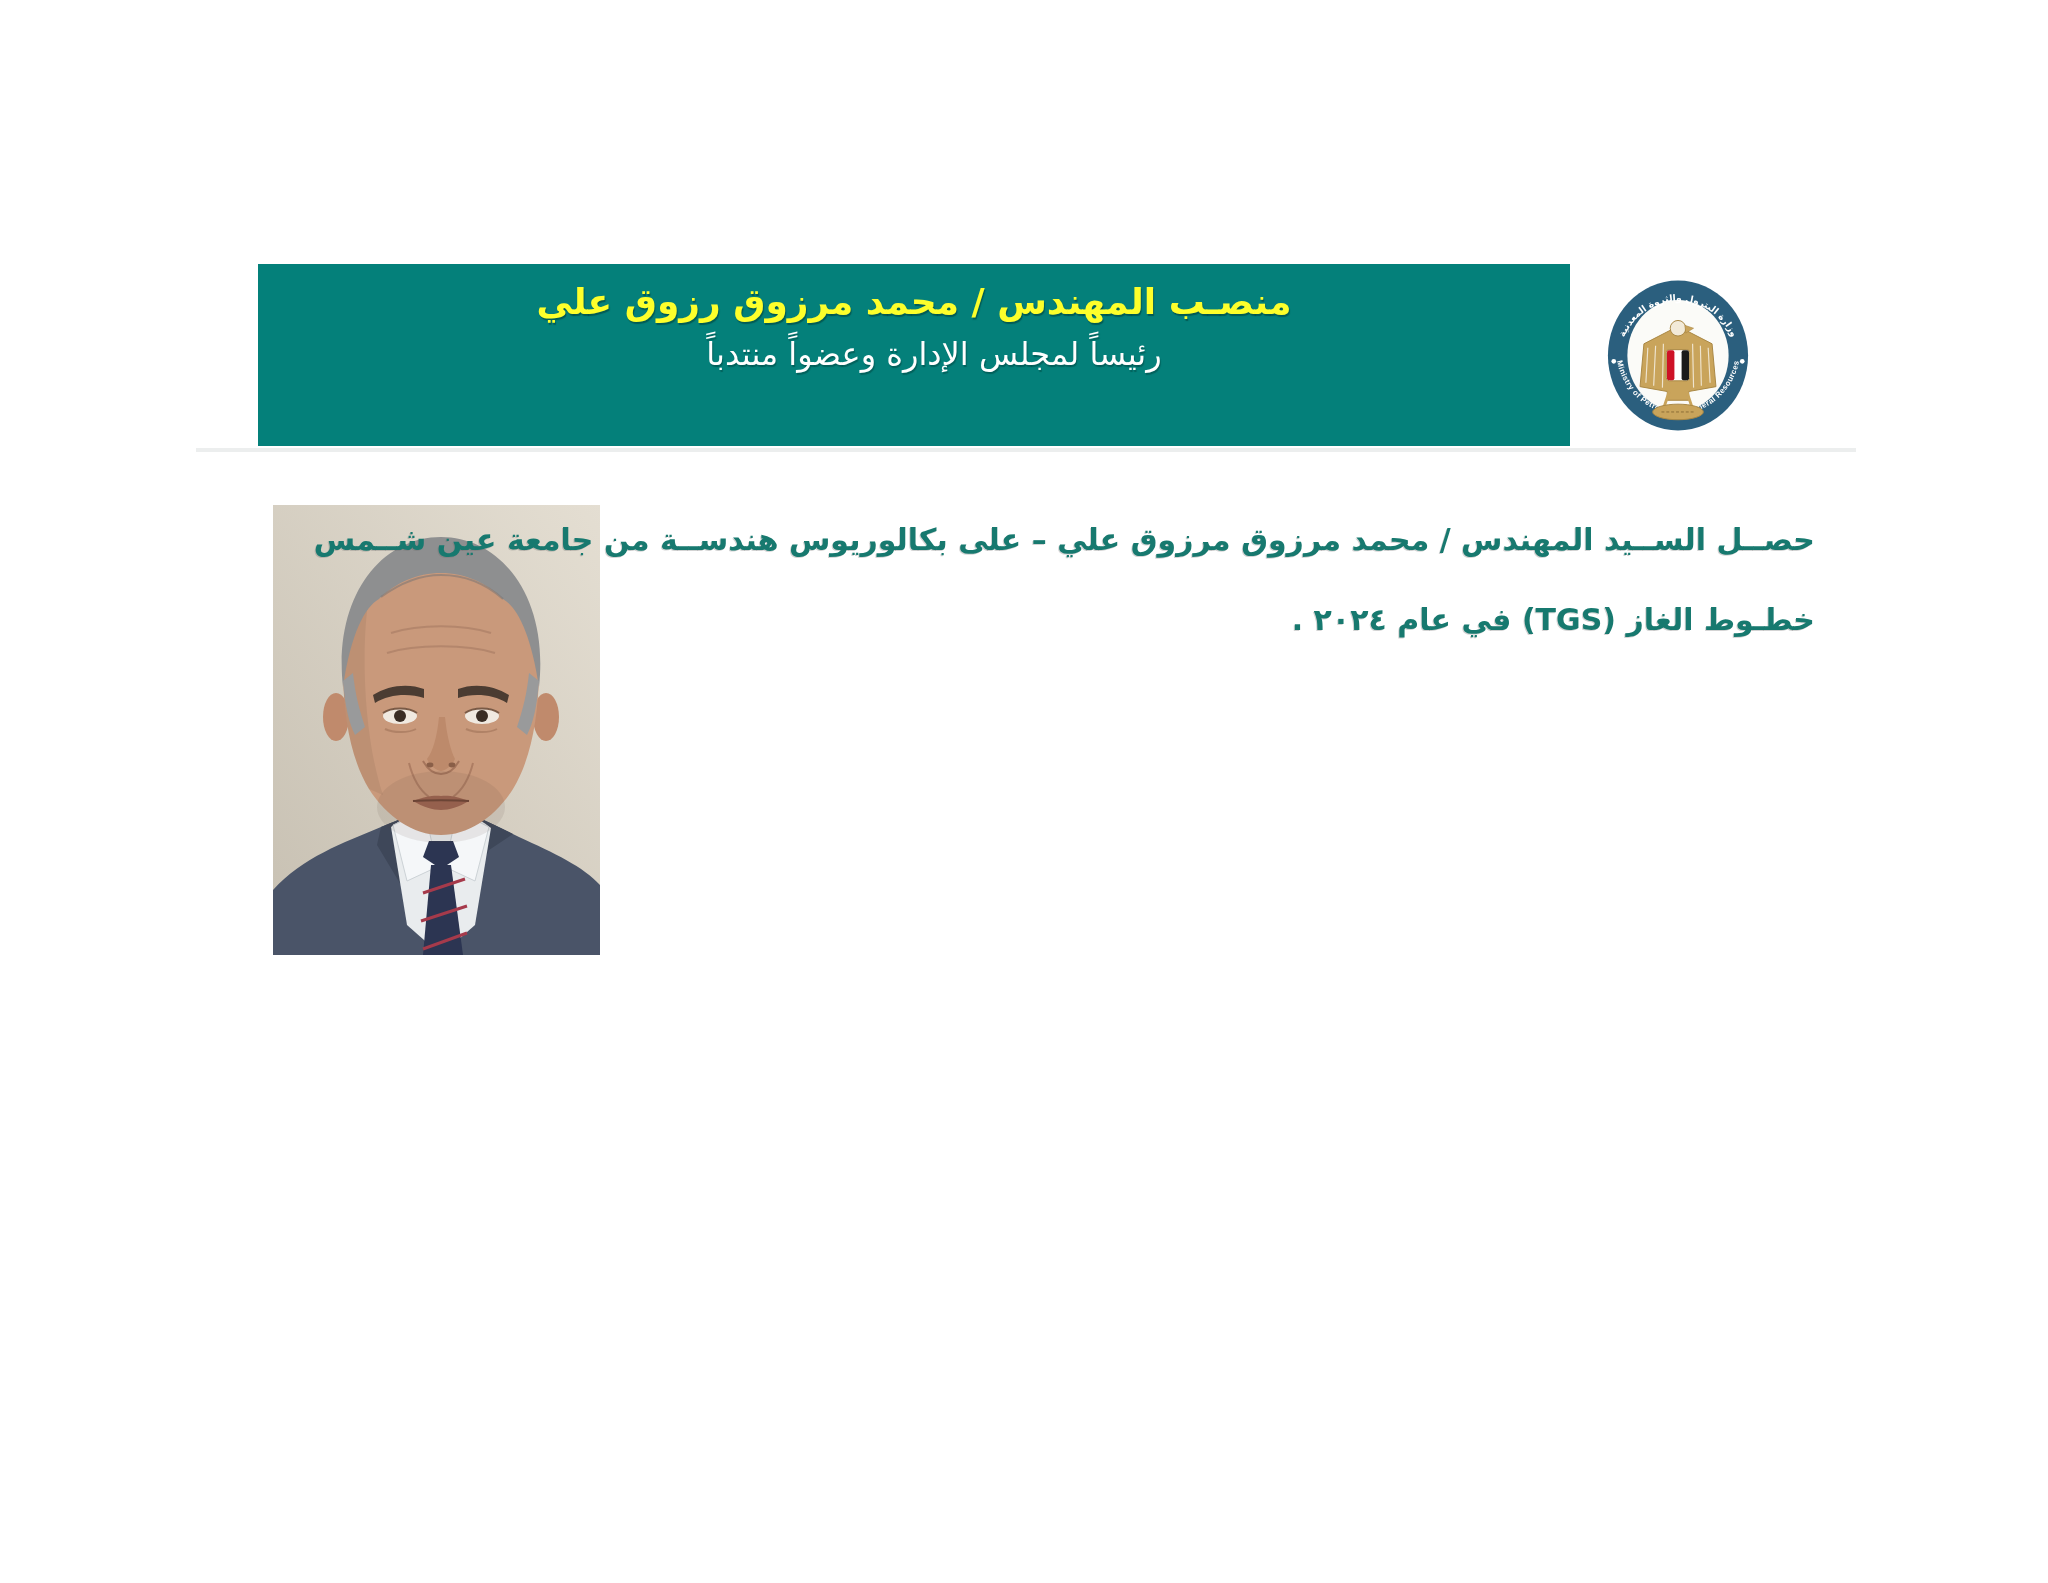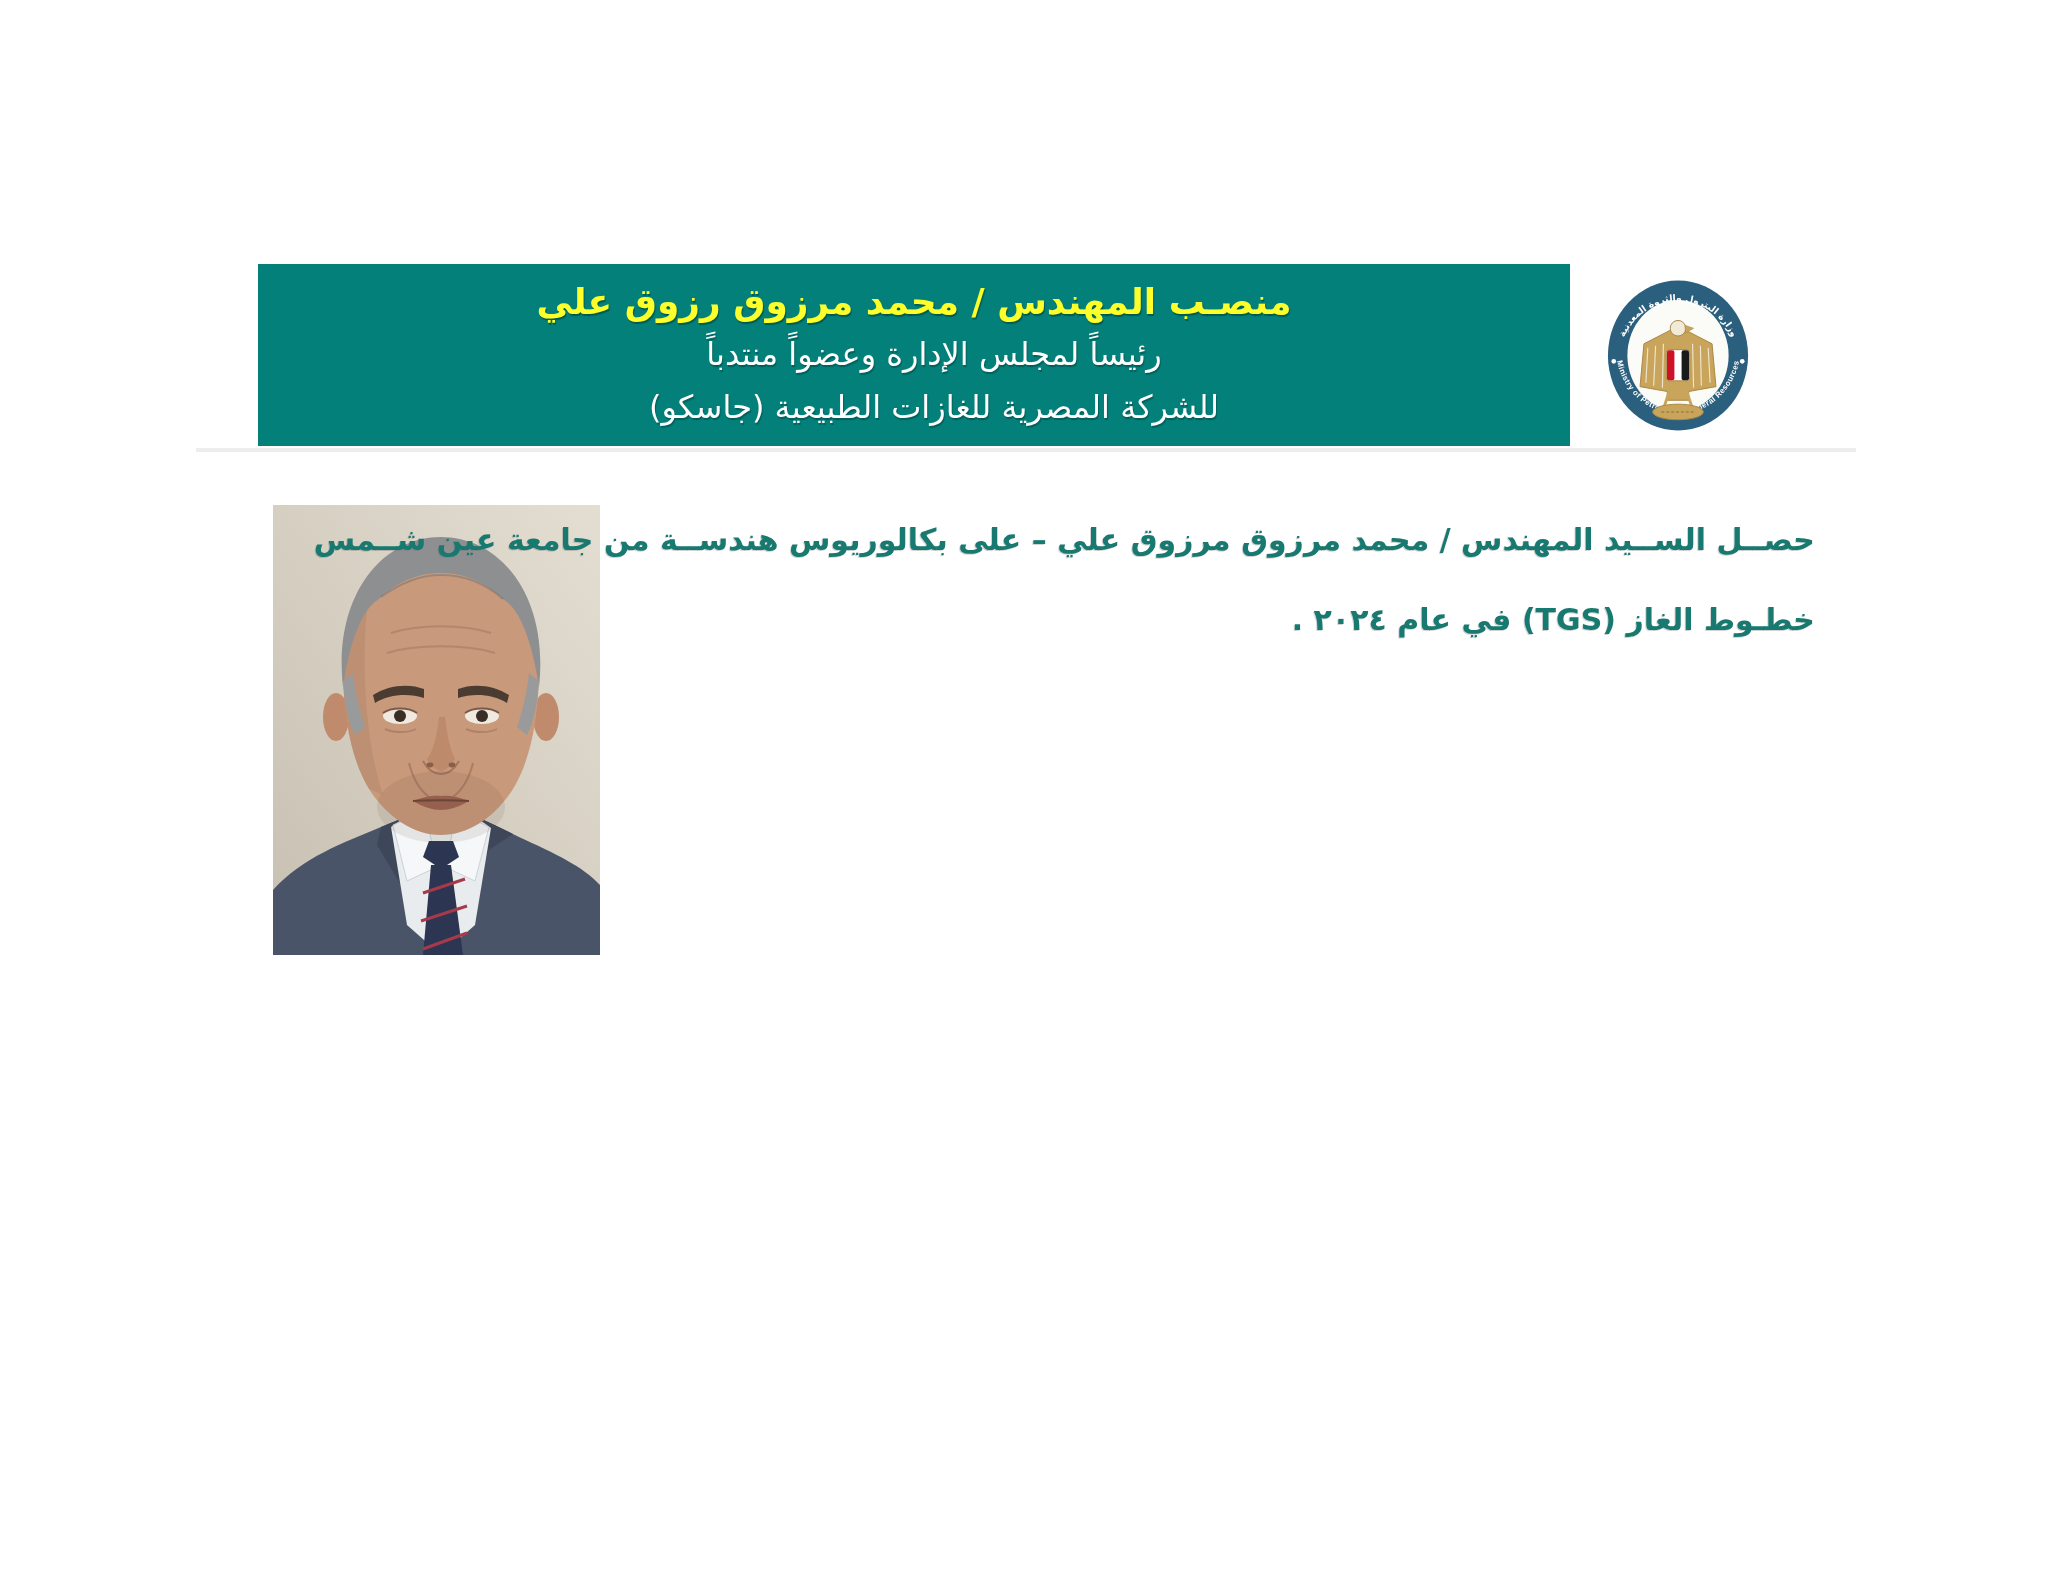--- a/index.html
+++ b/index.html
@@ -81,21 +81,20 @@
   }
 </style>
 </head>
 <body>
 
 <div class="page">
 
   <div class="banner">
     <div class="banner-title">منصـب المهندس / محمد مرزوق رزوق علي</div>
     <div class="banner-sub">رئيساً لمجلس الإدارة وعضواً منتدباً</div>
-    <div class="banner-sub">للشركة المصرية للغازات الطبيعية (جاسكو)</div>
   </div>
   <div class="banner-shadow"></div>
 
   <svg class="logo" viewBox="0 0 150 160" aria-hidden="true">
     <ellipse cx="75" cy="80" rx="72" ry="77" fill="#2b5f7e"></ellipse>
     <ellipse cx="75" cy="80" rx="52" ry="57" fill="#fbfbf8"></ellipse>
     <defs>
       <path id="arcTop" d="M 14 88 A 61 64 0 1 1 136 88" fill="none"></path>
       <path id="arcBottom" d="M 11 72 A 64 68 0 0 0 139 72" fill="none"></path>
     </defs>

